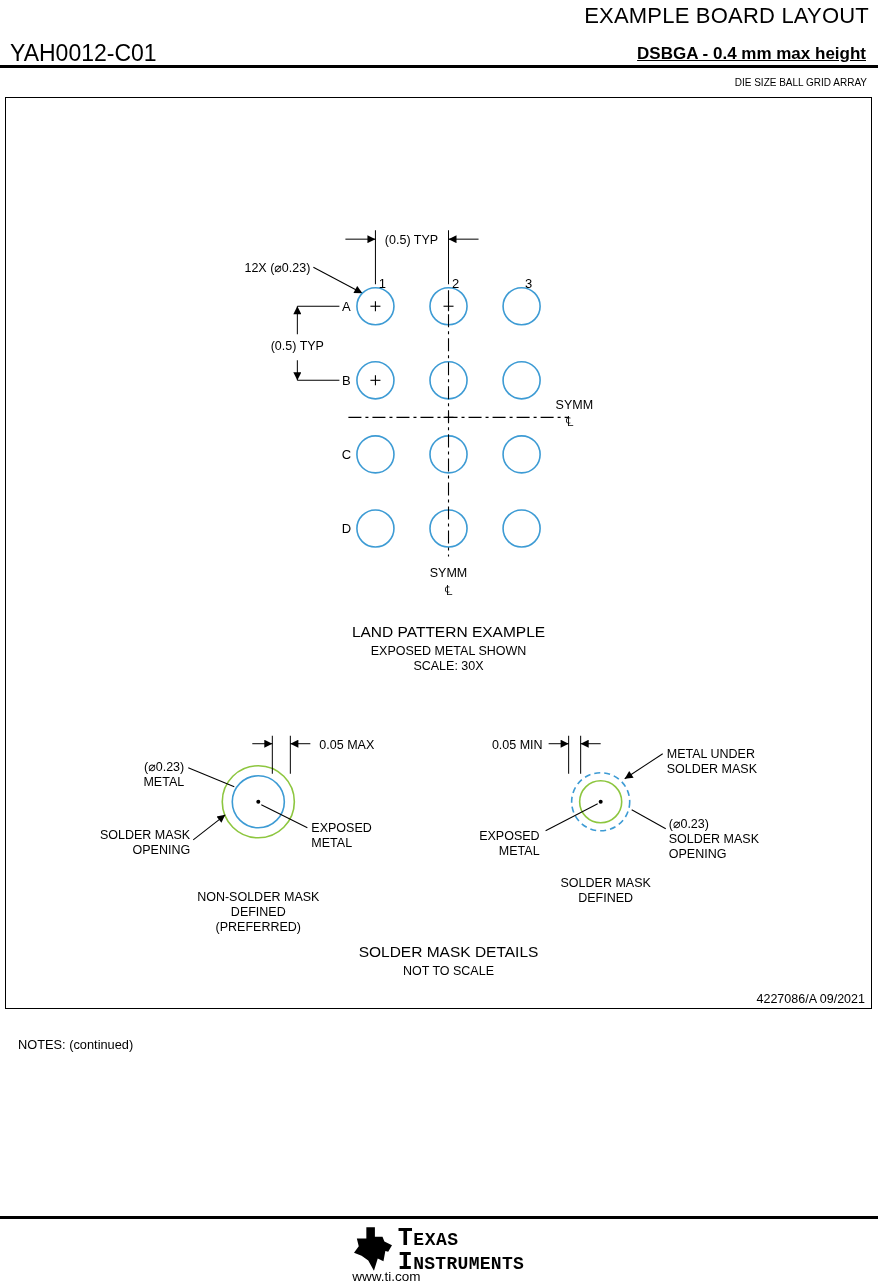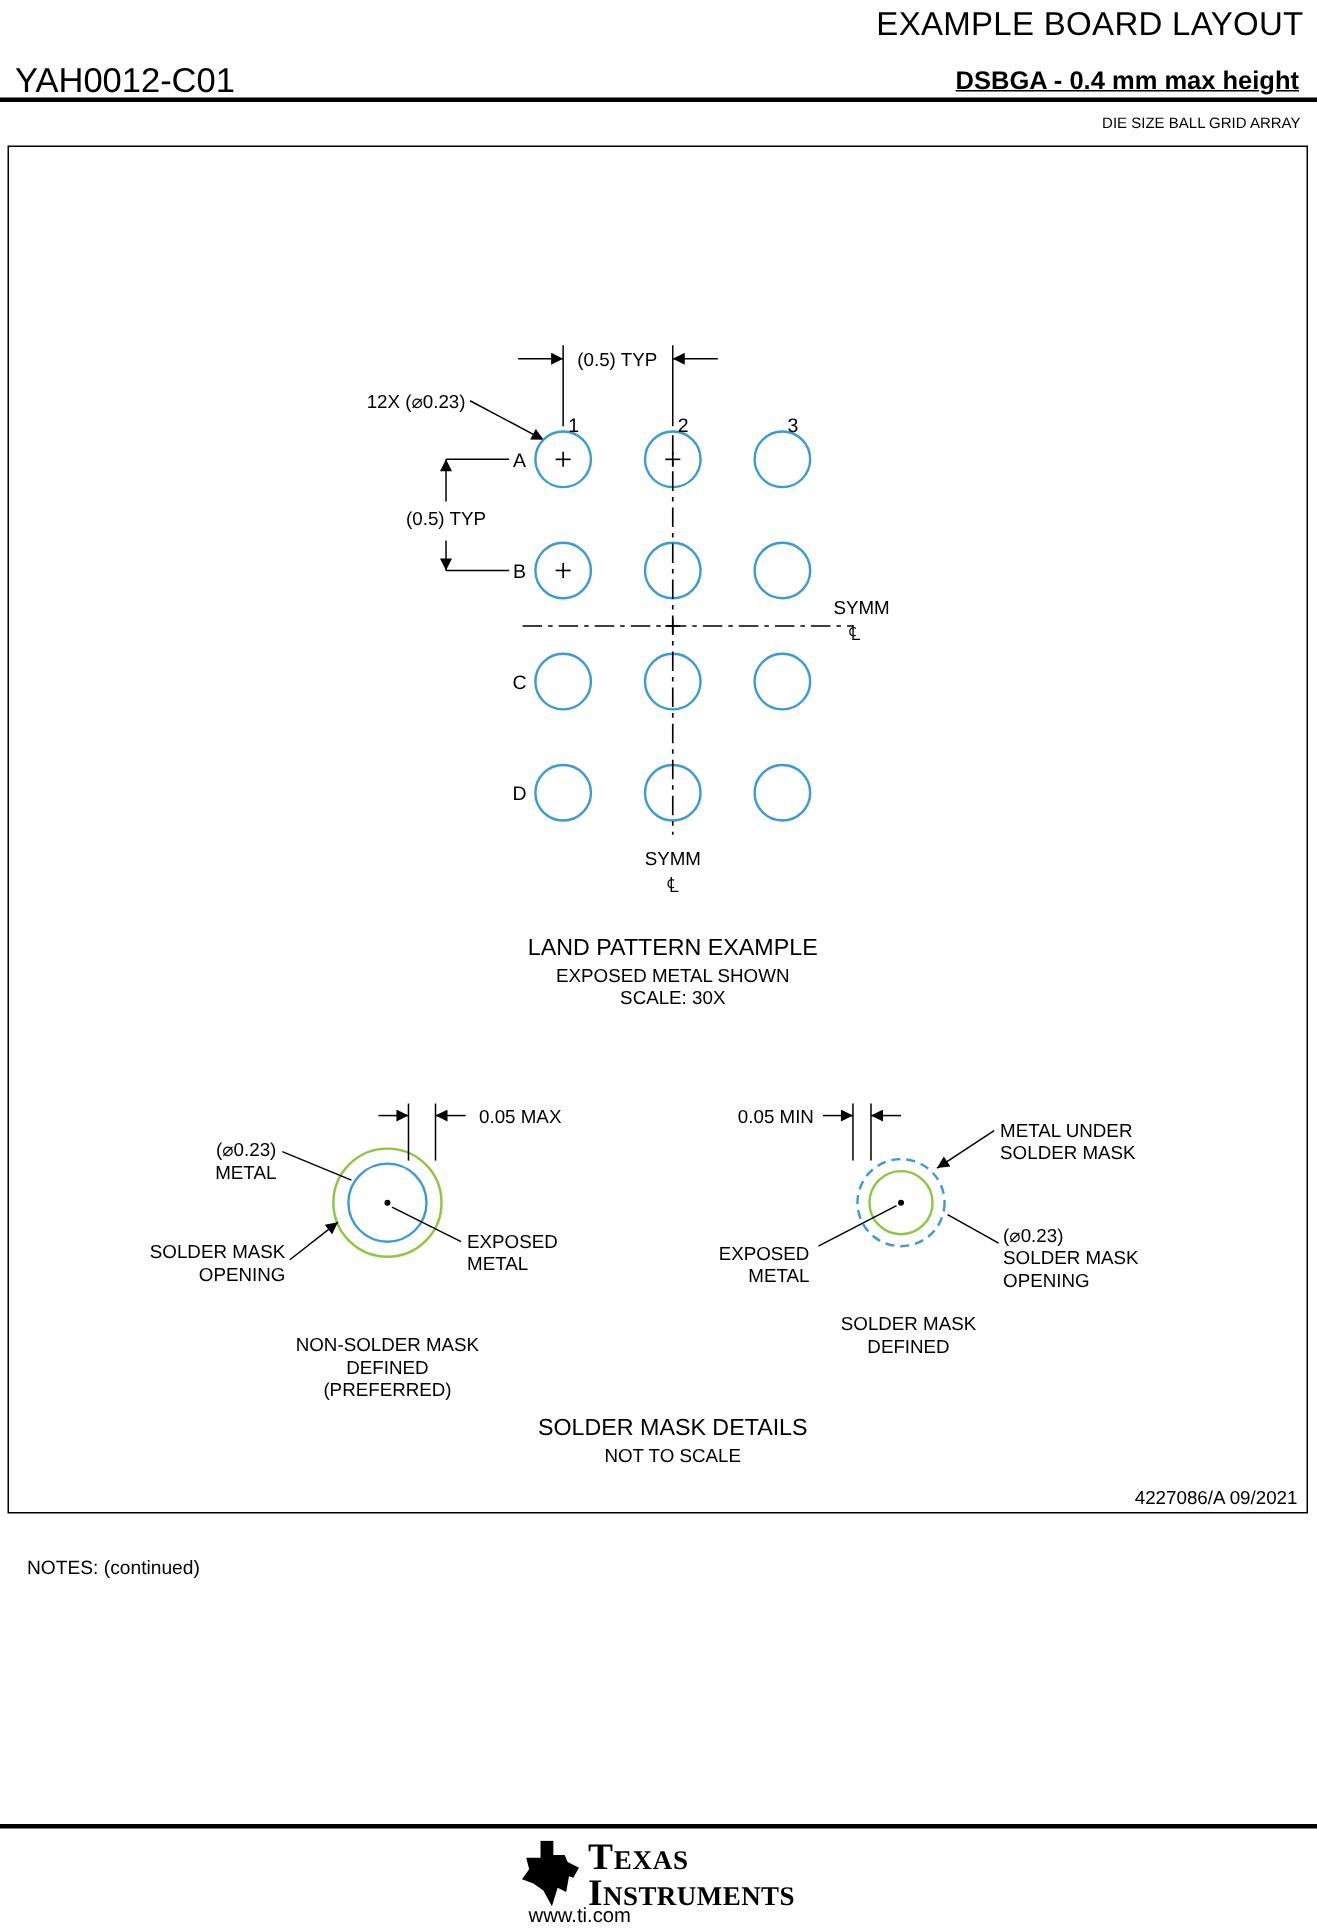--- a/index.html
+++ b/index.html
@@ -20,21 +20,21 @@
   svg text.big { font-size:15.5px; }
   svg text.med { font-size:13px; }
   svg text.cl  { font-size:14px; }
 
   .notes { position:absolute; top:1037px; left:18px; right:3px; font-size:12.8px; line-height:1.25; }
   .note3 { margin-top:12px; padding-left:19px; }
   .note3 .cont { padding-left:15px; }
 
   .footer-rule { position:absolute; top:1216px; left:0; width:878px; height:2.5px; background:#000; }
   .brand { position:absolute; top:1227px; left:0; width:878px; display:flex; justify-content:center; align-items:flex-start; gap:6px; }
-  .brand-text { font-family:Liberation Serif, serif; font-weight:bold; font-variant:small-caps; line-height:0.95; }
+  .brand-text { font-family:Liberation Mono, monospace; font-weight:bold; font-variant:small-caps; line-height:0.95; }
   .brand-line1 { font-size:25px; letter-spacing:0.5px; }
   .brand-line2 { font-size:25px; letter-spacing:0.3px; }
   .website { position:absolute; top:1269px; left:0; width:773px; text-align:center; font-size:13.5px; }
 </style>
 </head>
 <body>
 
 <div class="page">
 
   <div class="doc-title">EXAMPLE BOARD LAYOUT</div>

